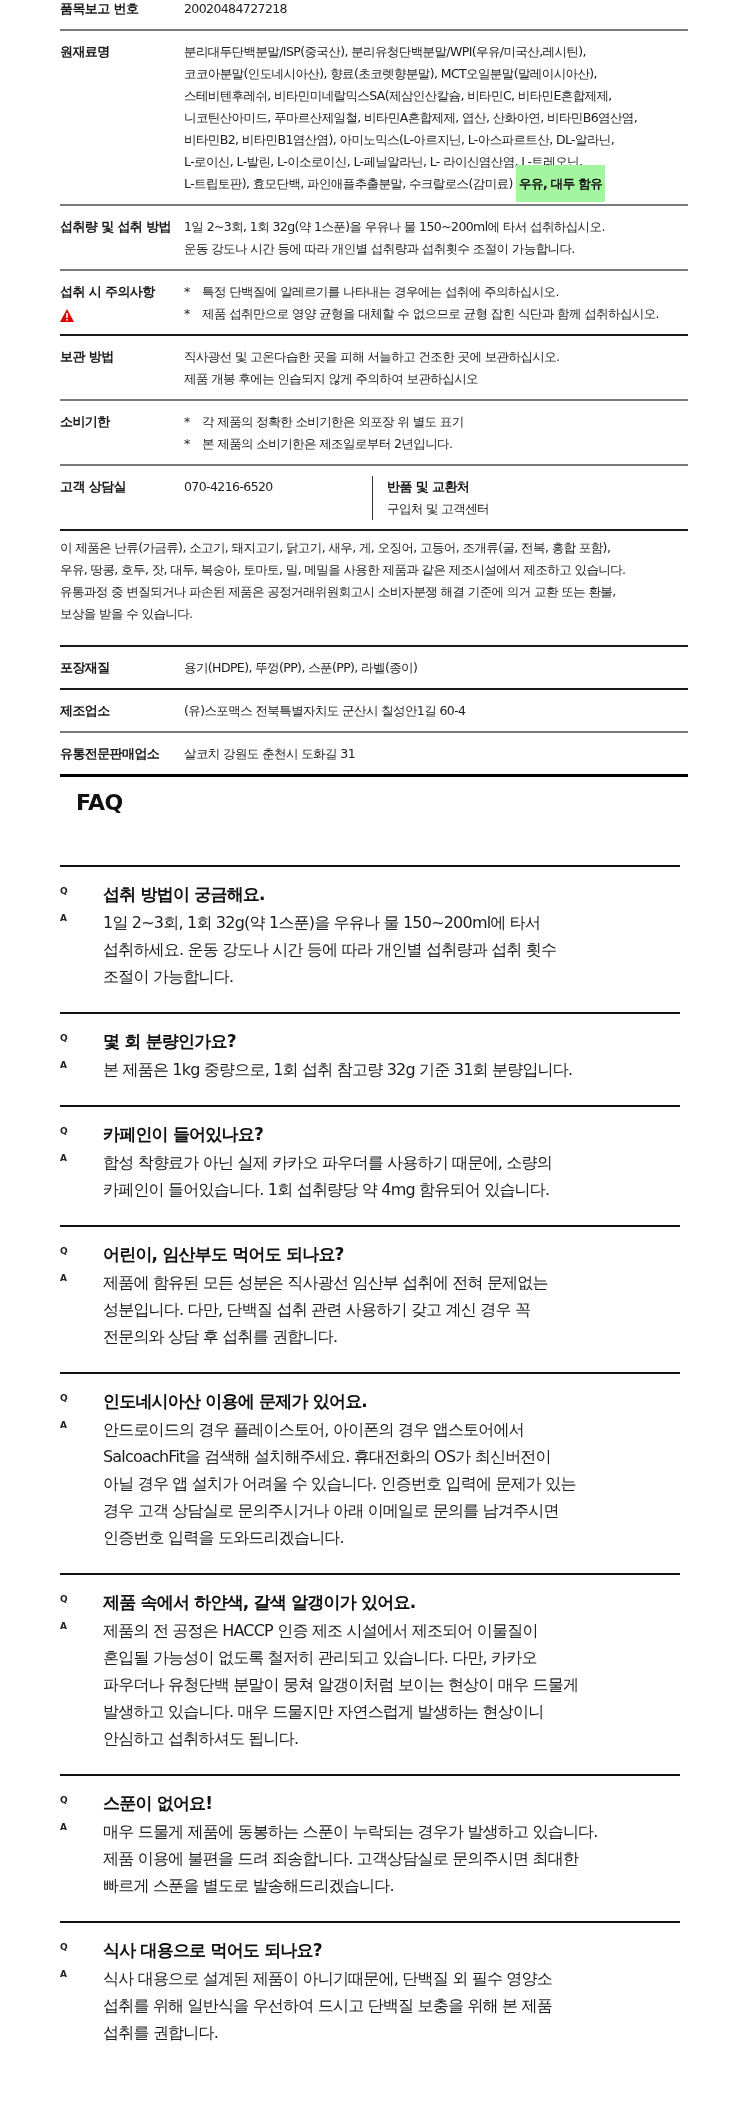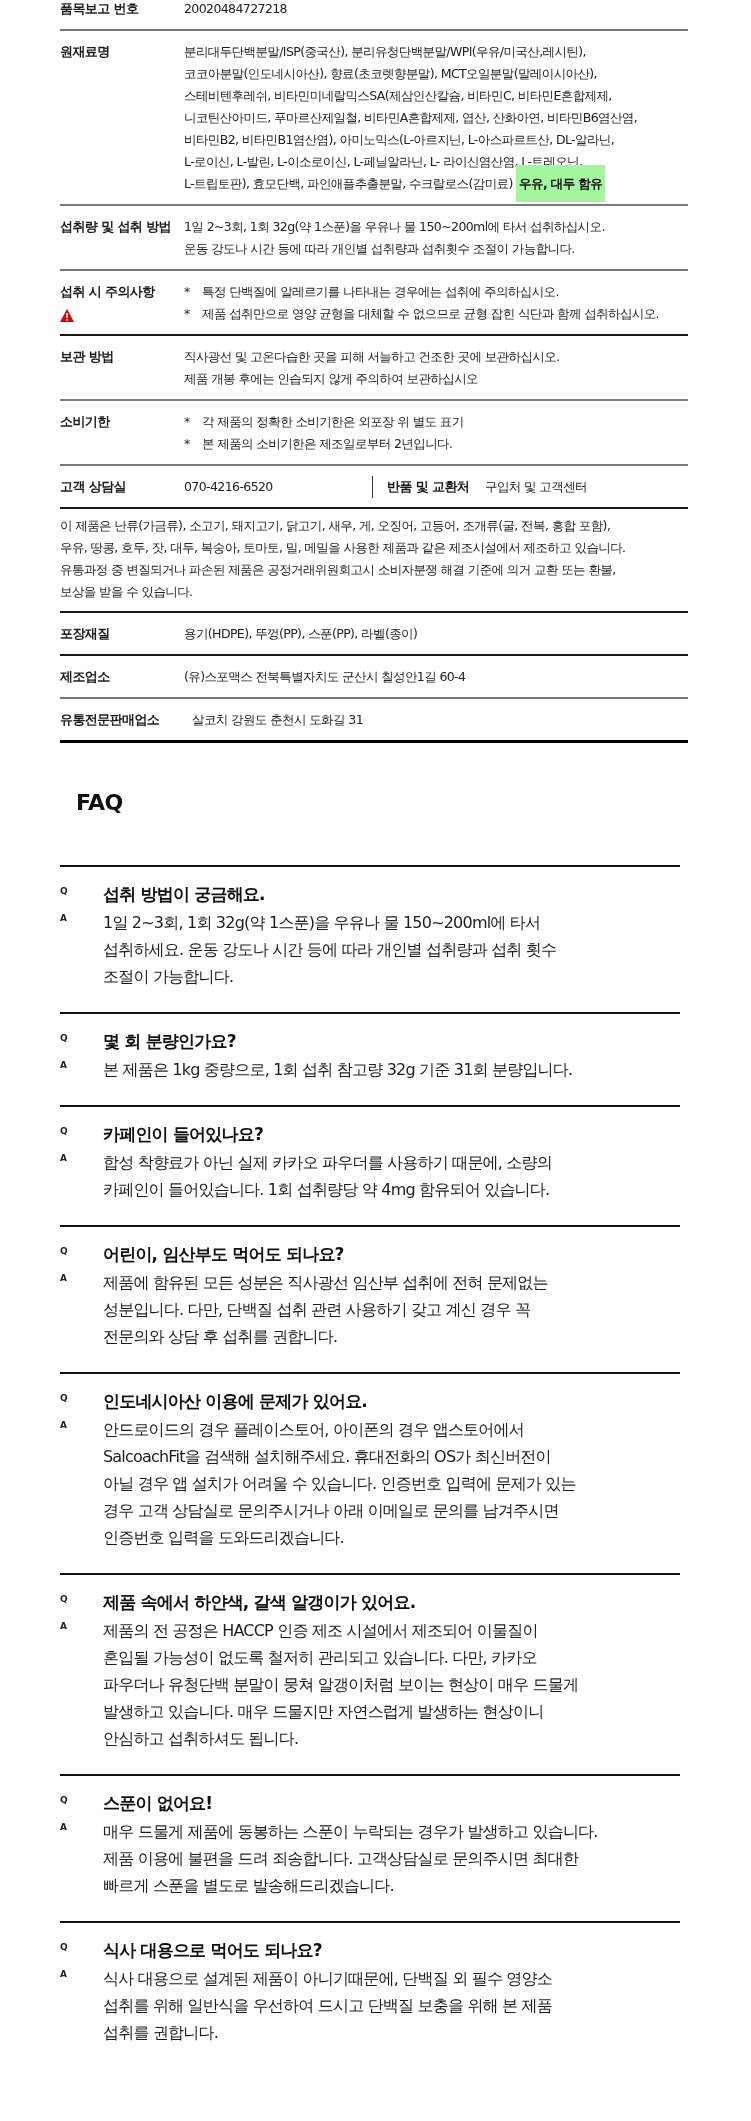--- a/index.html
+++ b/index.html
@@ -19,21 +19,21 @@
     left: 60px;
     top: -12px;
     width: 628px;
   }
   .row {
     display: flex;
     border-bottom: 2px solid #7a7a7a;
     padding: 10px 0 9px 0;
   }
   .row.dark { border-bottom-color: #1a1a1a; }
-  .row.last { border-bottom: 3px solid #000; gap: 8px; }
+  .row.last { border-bottom: 3px solid #000; }
   .row-label {
     width: 124px;
     flex: none;
     font-size: 13px;
     font-weight: bold;
     line-height: 22px;
     letter-spacing: -0.6px;
     white-space: nowrap;
   }
   .row-value {
@@ -49,29 +49,29 @@
   .highlight {
     background: #a4f5a0;
     font-weight: bold;
     padding: 11px 3px;
     color: #111;
   }
   .warn-icon { display: block; margin-top: 6px; width: 14px; height: 13px; }
 
   .split-row { display: flex; }
   .split-left { display: flex; width: 313px; border-right: 1.5px solid #333; }
-  .split-right { display: flex; padding-left: 14px; }
+  .split-right { display: flex; padding-left: 14px; flex-direction: column; }
   .split-right .row-label { width: 98px; }
 
   .notice {
     font-size: 12.5px;
     line-height: 22px;
     letter-spacing: -0.6px;
     color: #222;
-    padding: 6px 0 8px 0;
+    padding: 6px 0 20px 0;
     border-bottom: 2px solid #1a1a1a;
   }
   .notice .line { display: block; white-space: nowrap; }
 
   
   .faq-title {
     position: absolute;
     left: 76px;
     top: 790px;
     font-size: 22px;

